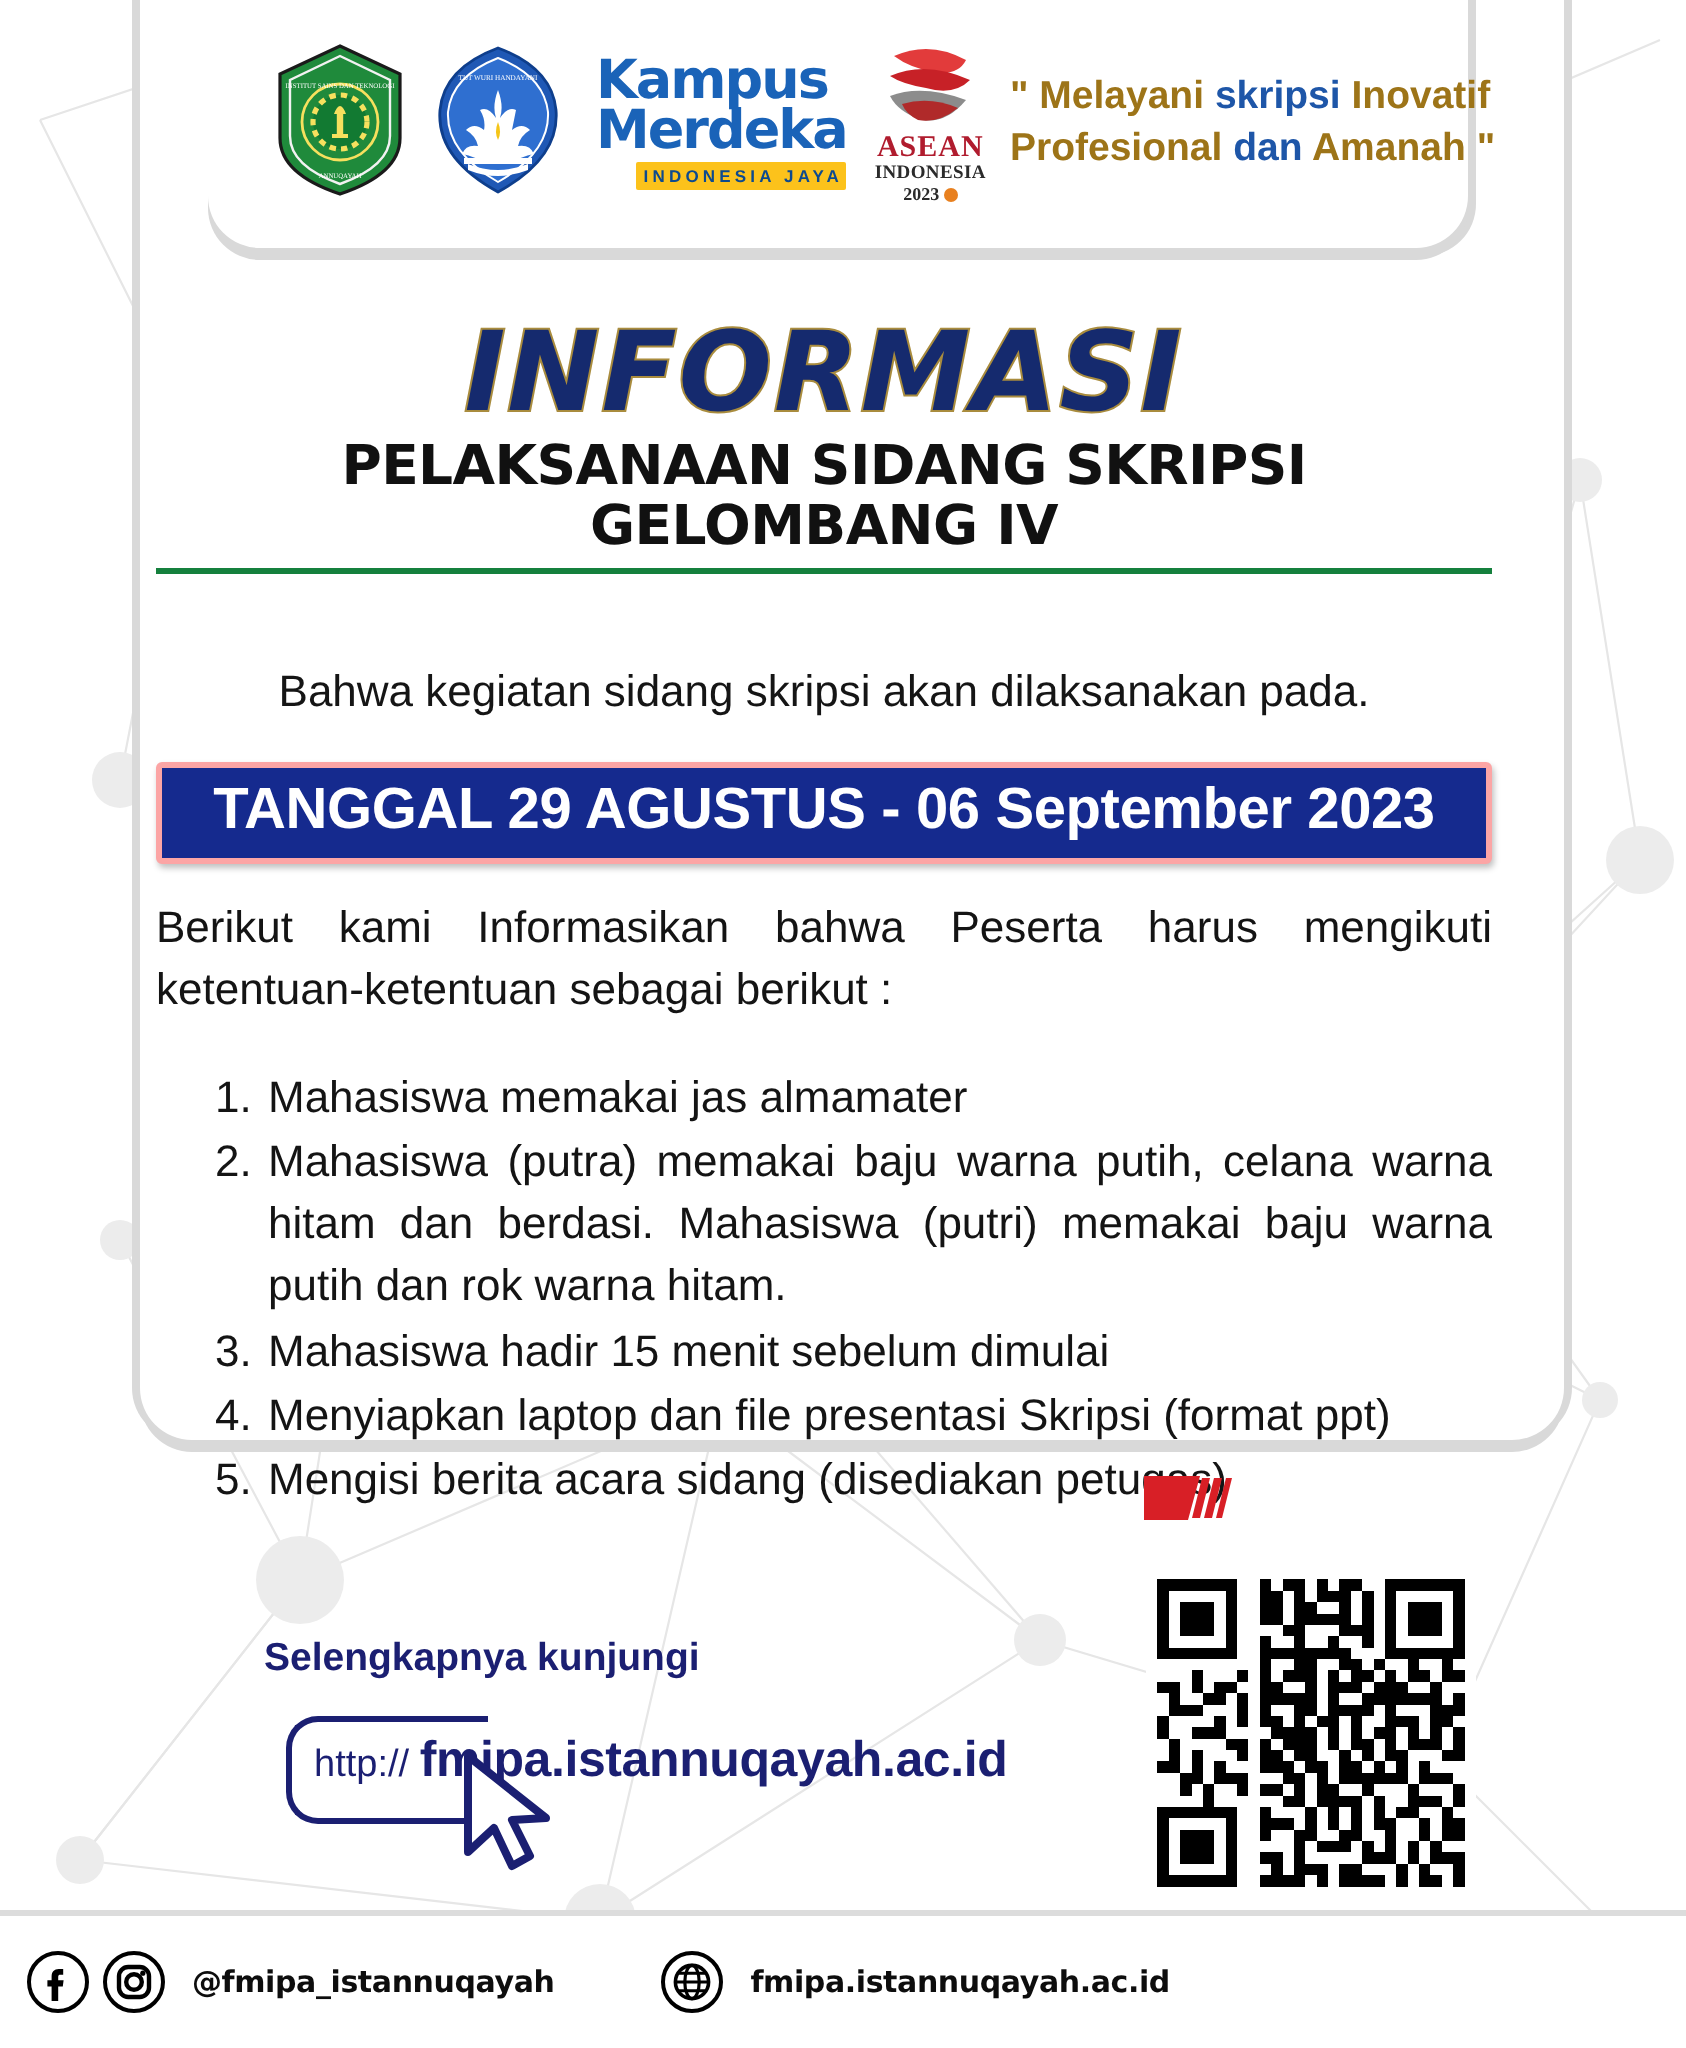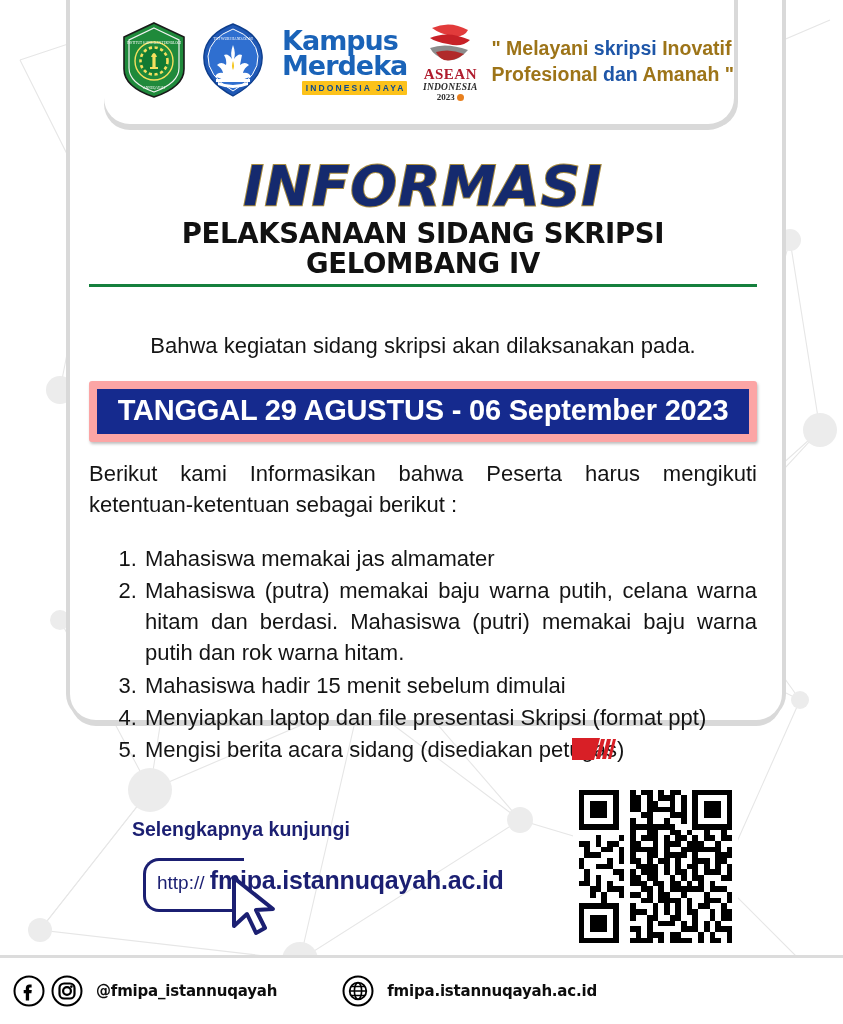--- a/index.html
+++ b/index.html
@@ -30,21 +30,21 @@
     top: -46px;
     width: 630px;
     height: 170px;
     background: #ffffff;
     border-radius: 26px;
     box-shadow: 0 6px 0 0 #d9d9d9, 4px 4px 0 0 #d9d9d9;
     z-index: 2;
   }
   #top-panel-inner {
     position: absolute;
-    left: 0; right: 0;
+    left: 16px; right: 0;
     bottom: 14px;
     height: 96px;
     display: flex;
     align-items: center;
     padding-left: 16px;
     box-sizing: border-box;
   }
 
   .logo-slot { flex: 0 0 auto; margin-right: 10px; }
 
@@ -107,21 +107,20 @@
     line-height: 1;
     margin-top: 1px;
   }
   .asean-sub {
     font-family: "Liberation Serif", serif;
     color: #2b2b2b;
     font-size: 9.5px;
     font-weight: bold;
     letter-spacing: 0.2px;
     line-height: 1.15;
-    font-style: italic;
   }
   .asean-year {
     font-family: "Liberation Serif", serif;
     color: #2b2b2b;
     font-size: 9px;
     font-weight: bold;
     line-height: 1.1;
   }
   .asean-dot {
     display: inline-block;
@@ -152,21 +151,21 @@
     width: 712px;
     height: 730px;
     background: #ffffff;
     border-radius: 0 0 26px 26px;
     box-shadow: 0 6px 0 0 #d9d9d9, 4px 0 0 0 #d9d9d9, -4px 0 0 0 #d9d9d9;
     z-index: 1;
   }
 
   #content {
     position: absolute;
-    left: 67px;
+    left: 56px;
     top: 140px;
     width: 712px;
     z-index: 3;
     box-sizing: border-box;
     padding: 0 22px;
   }
 
   #informasi {
     text-align: center;
     font-family: "DejaVu Sans", sans-serif;
@@ -201,21 +200,21 @@
     text-align: center;
     font-family: "Liberation Sans", sans-serif;
     font-size: 22px;
     color: #151515;
     margin-top: 46px;
   }
 
   #date-banner {
     margin-top: 16px;
     background: #152a8e;
-    border: 8px solid #fca5a5;
+    border: 3px solid #fca5a5;
     border-radius: 3px;
     color: #ffffff;
     font-family: "Liberation Sans", sans-serif;
     font-size: 29px;
     font-weight: bold;
     text-align: center;
     padding: 5px 0 7px 0;
     box-shadow: 1px 2px 3px rgba(0,0,0,0.25);
     letter-spacing: -0.2px;
   }
@@ -333,21 +332,20 @@
     position: absolute;
     left: 0;
     bottom: 0;
     width: 843px;
     height: 66px;
     background: #ffffff;
     border-top: 3px solid #dcdcdc;
     z-index: 4;
     display: flex;
     align-items: center;
-    gap: 12px;
   }
   .foot-group {
     display: flex;
     align-items: center;
     white-space: nowrap;
   }
   .foot-label {
     font-family: "DejaVu Sans", sans-serif;
     font-size: 15px;
     font-weight: bold;

